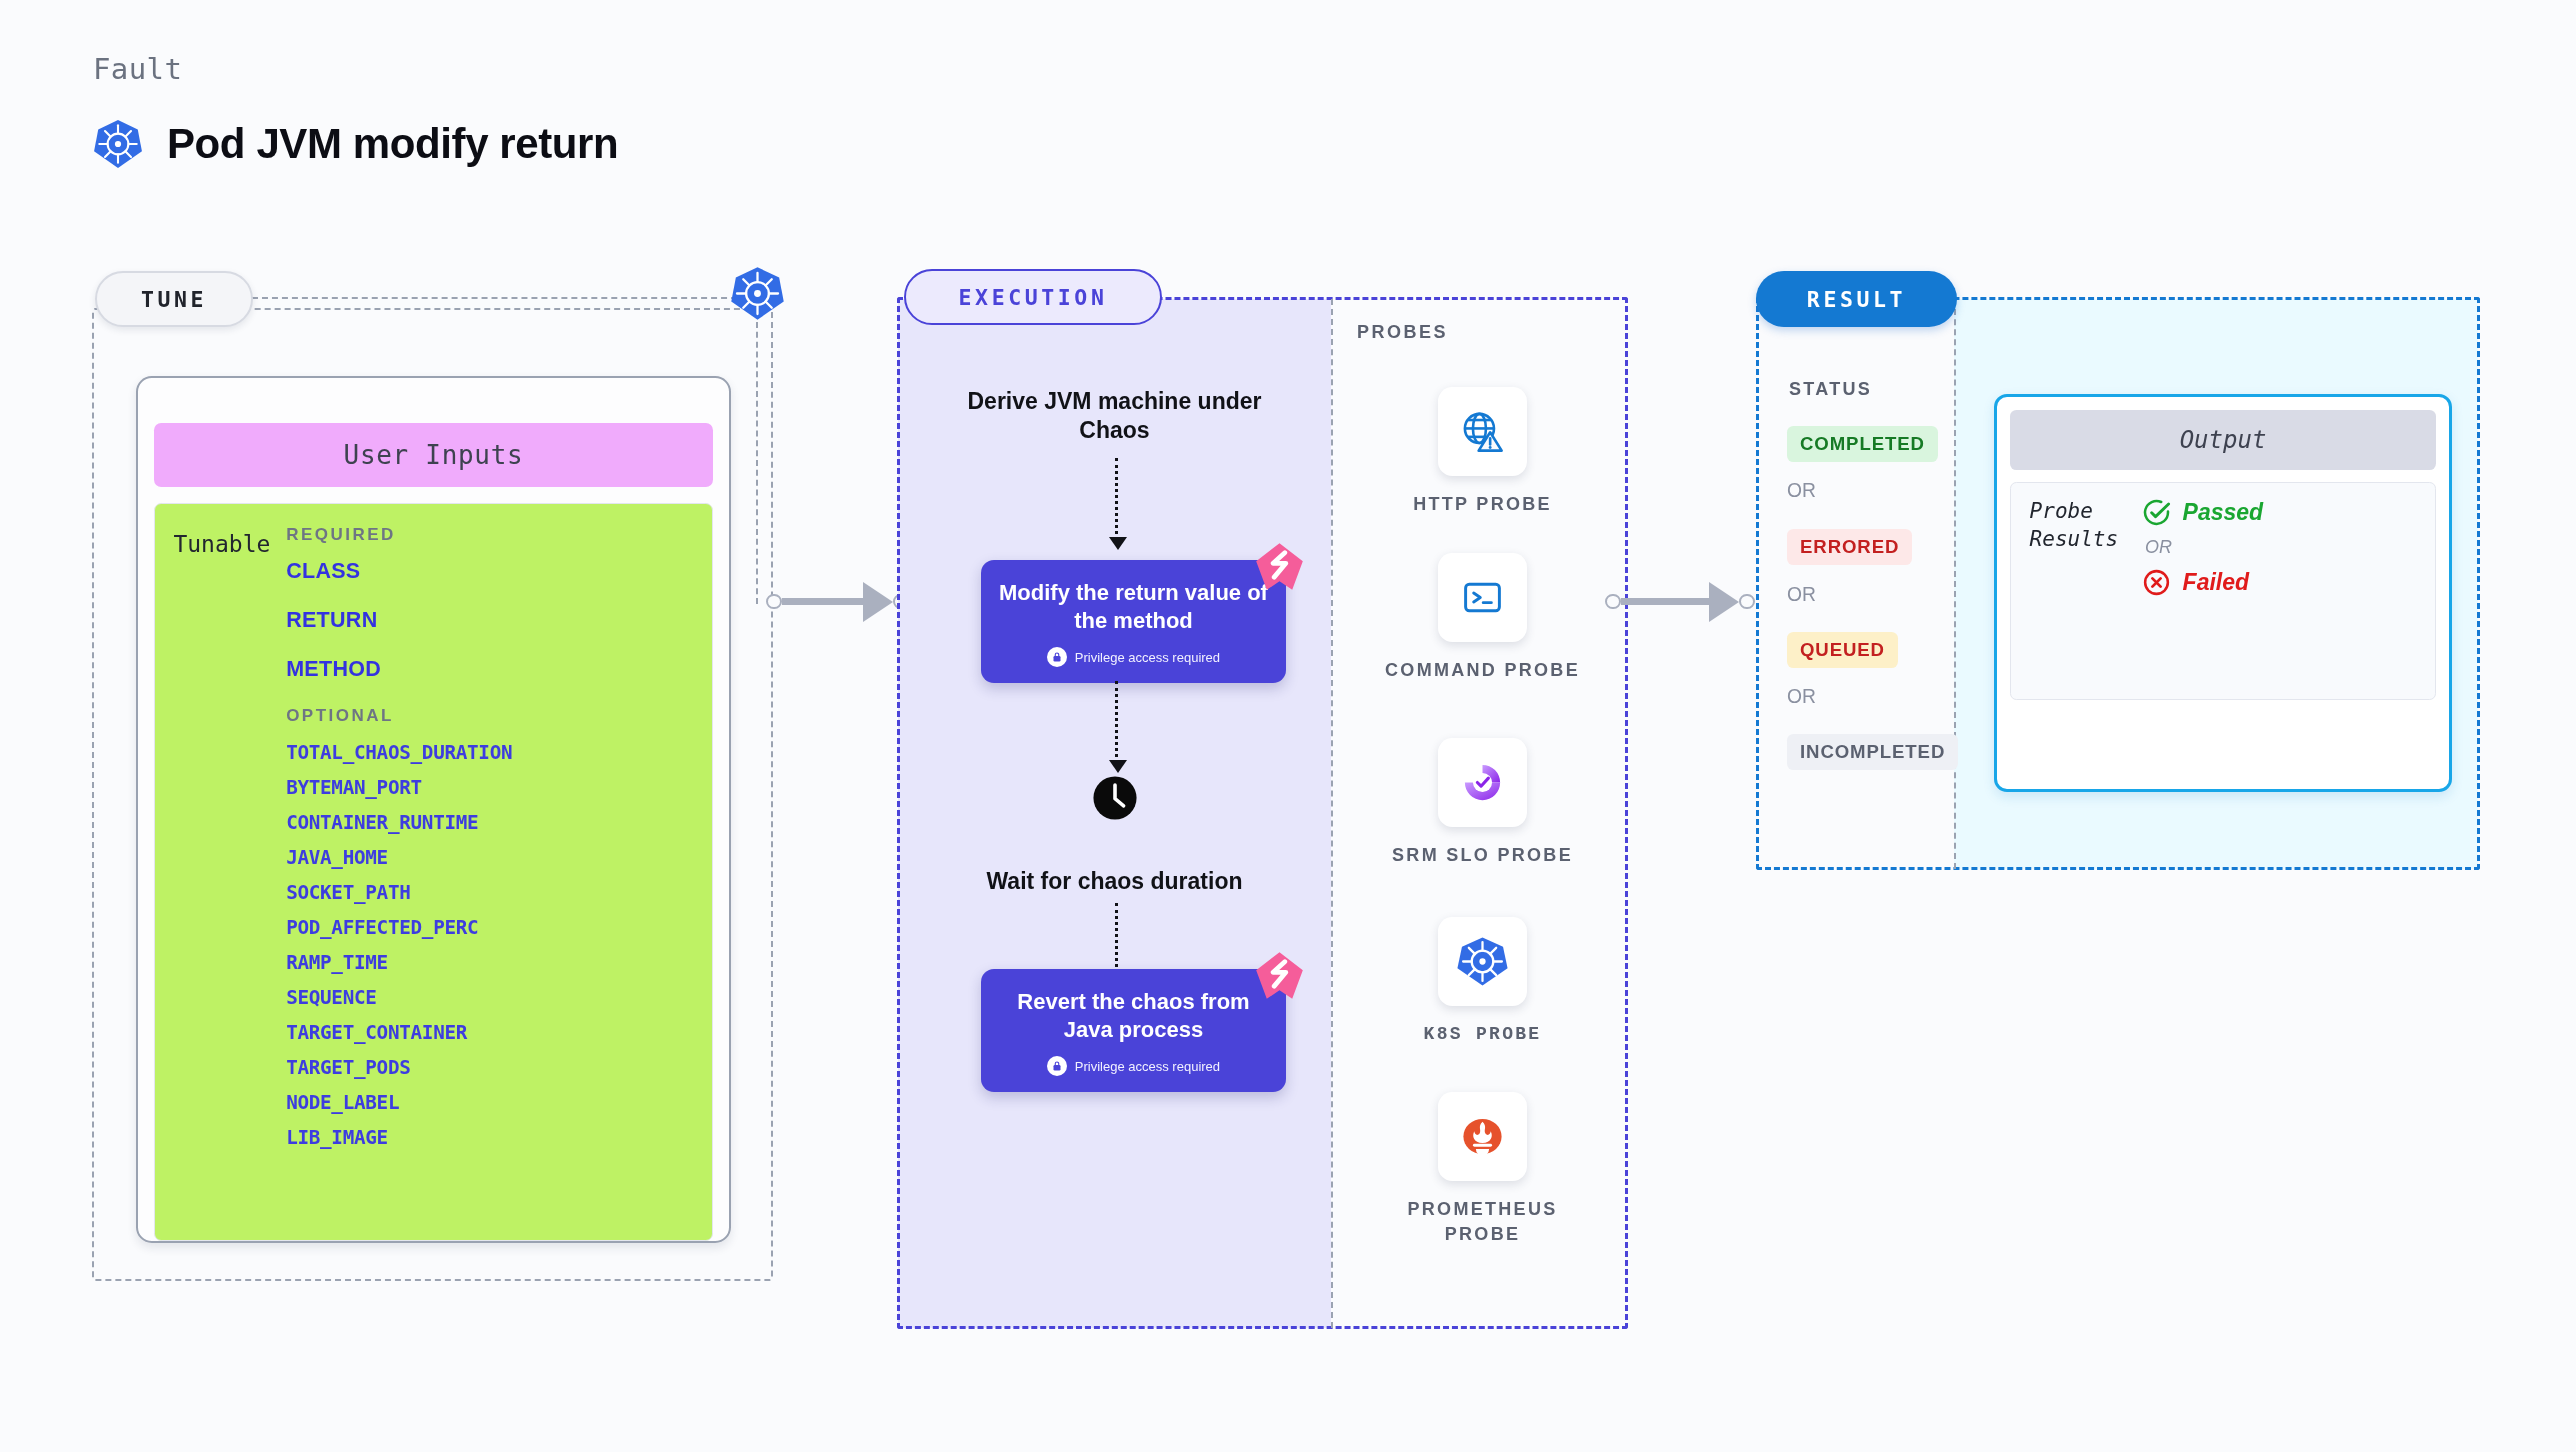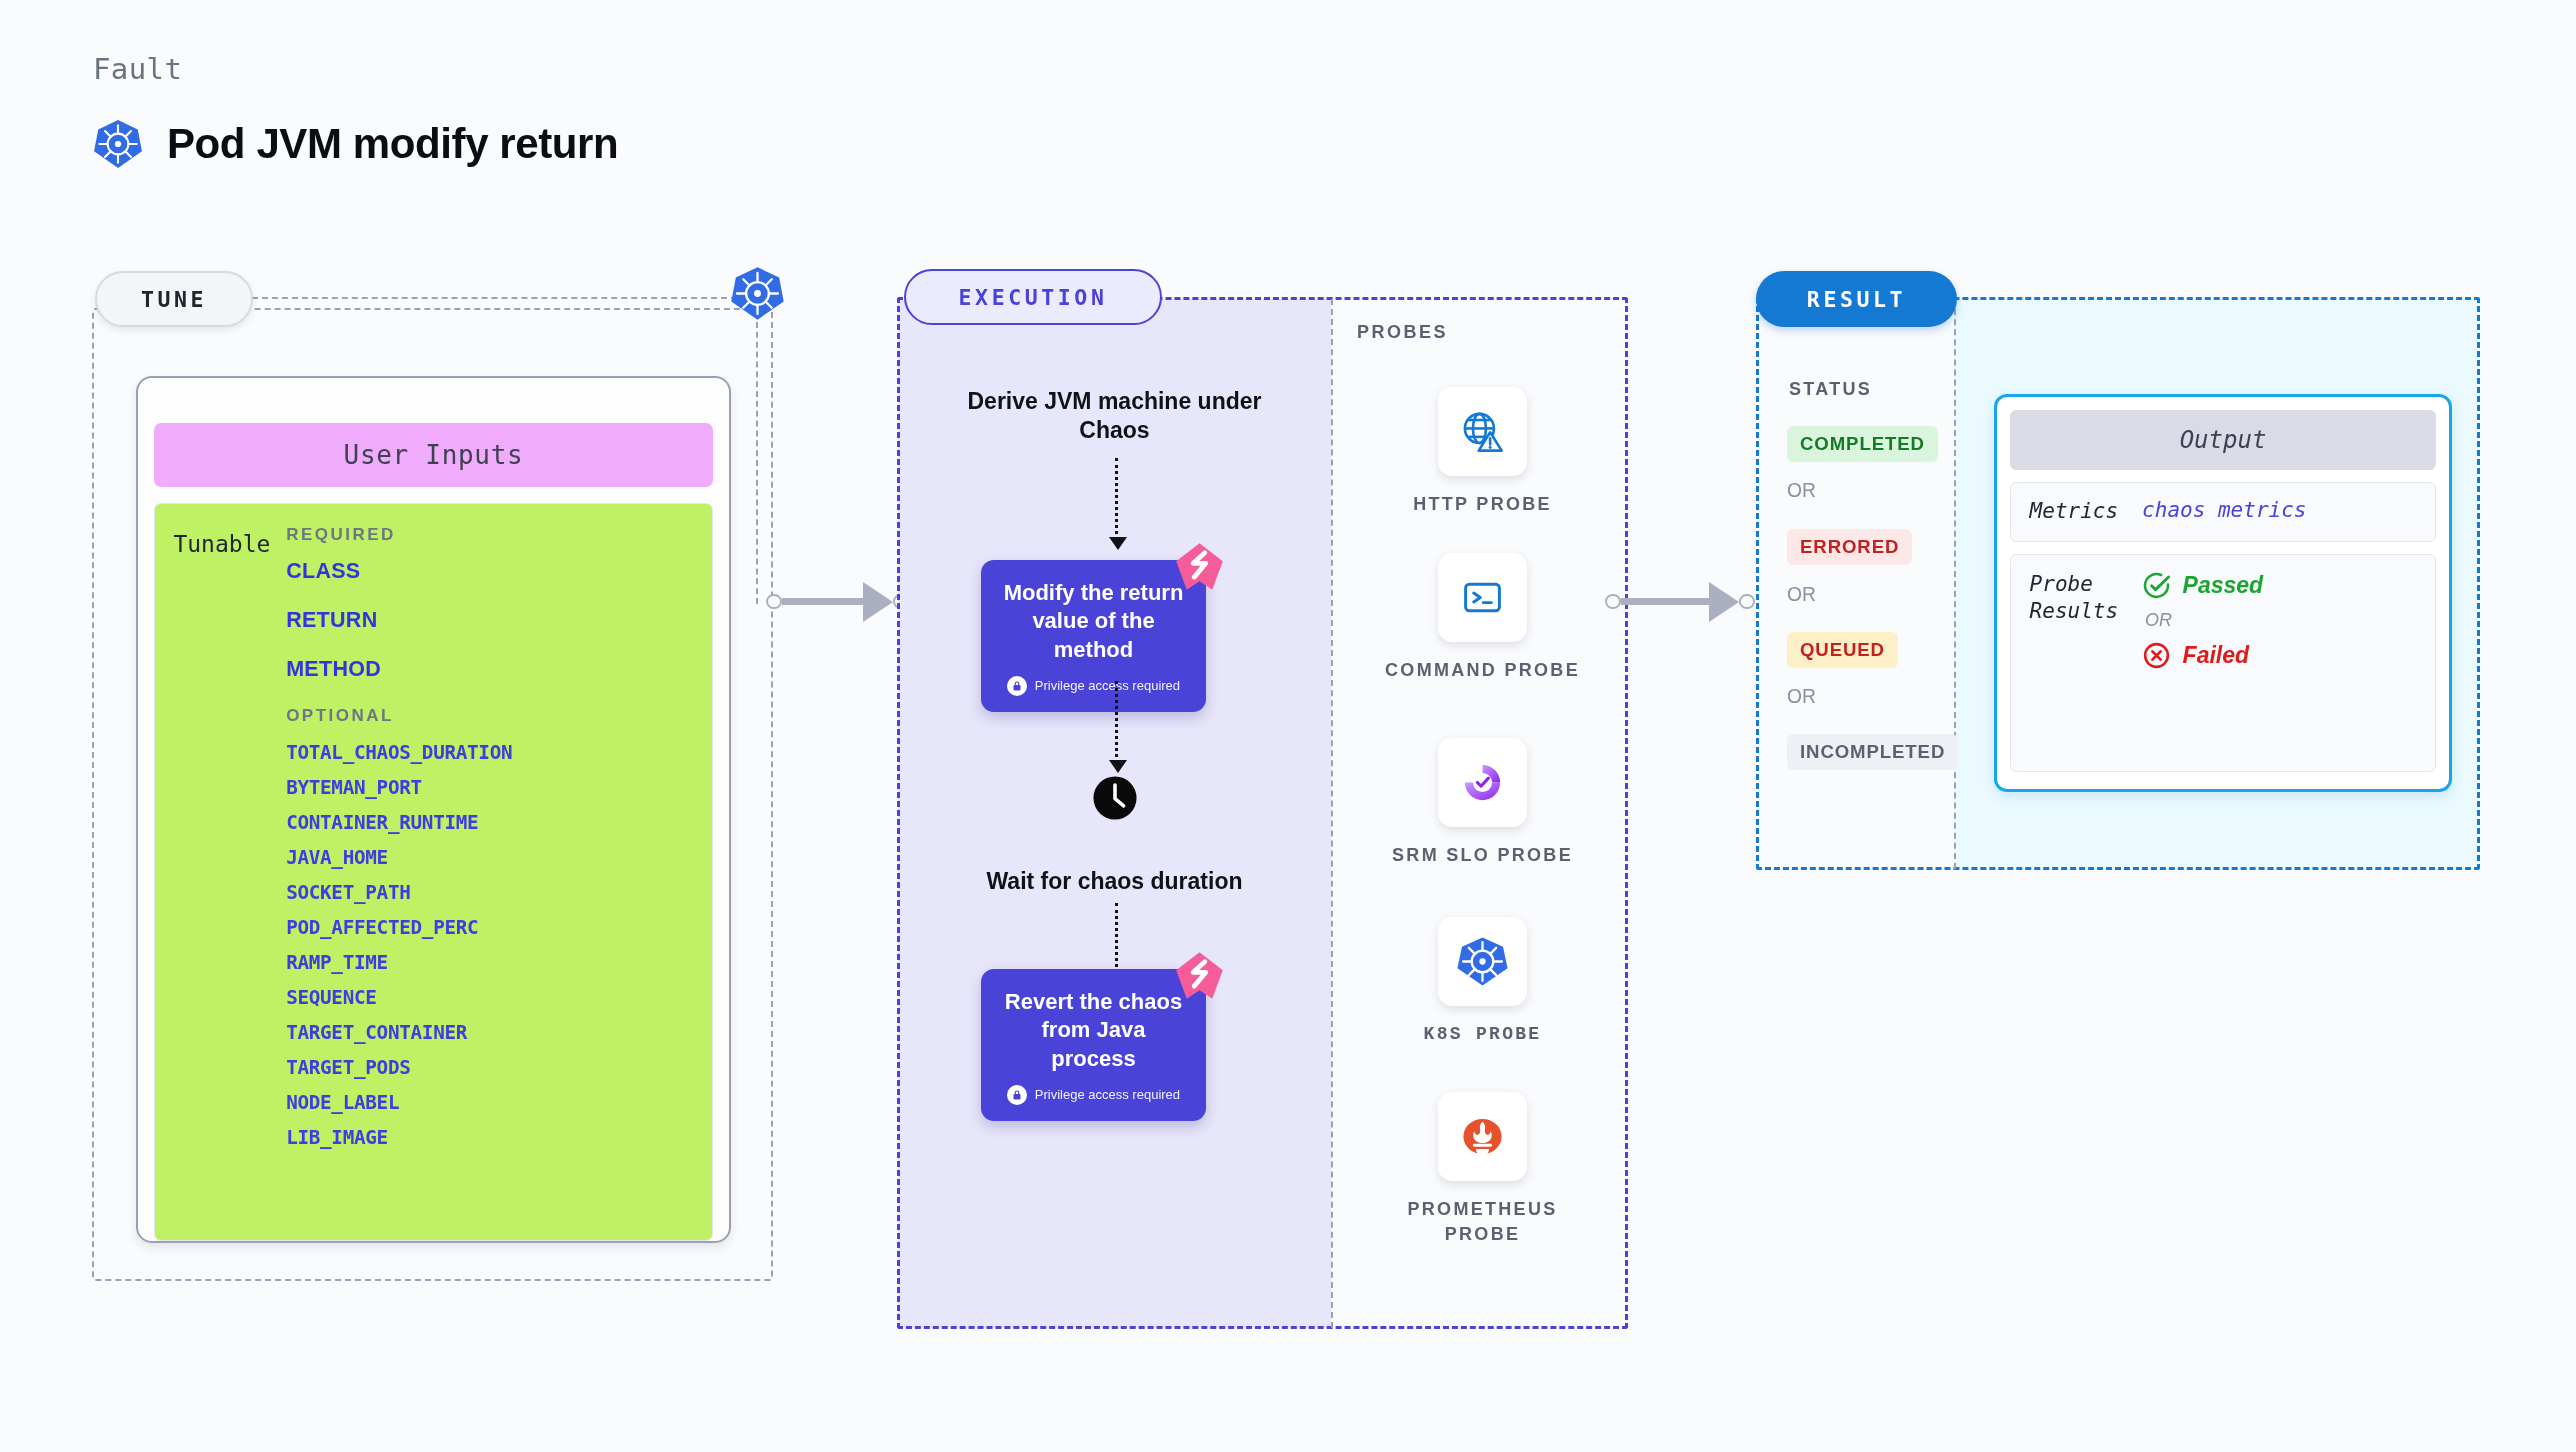--- a/index.html
+++ b/index.html
@@ -127,21 +127,21 @@
   }
   .flow-arrow {
     position: absolute; width: 0; border-left: 3.6px dotted #111217;
   }
   .flow-arrow::after {
     content: ""; position: absolute; left: -9.3px; bottom: -10px;
     width: 0; height: 0; border-left: 9.3px solid transparent;
     border-right: 9.3px solid transparent; border-top: 13px solid #111217;
   }
   .exec-box {
-    position: absolute; width: 225px; border-radius: 13px;
+    position: absolute; width: 305px; border-radius: 13px;
     background: #4a43d8; color: #fff; text-align: center;
     padding: 18.6px 15.8px 15.8px; box-shadow: 0 5.7px 13px rgba(40,40,120,.22);
   }
   .exec-box .t { font-size: 22px; font-weight: 700; line-height: 1.3; }
   .exec-box .sub {
     margin-top: 11.5px; display: flex; align-items: center; justify-content: center;
     gap: 7.9px; font-size: 13px; font-weight: 400; color: #f2f1ff;
   }
   .lock-chip {
     width: 20px; height: 20px; border-radius: 50%; background: #fff;
@@ -466,24 +466,20 @@
   <div class="status-badge" style="left:1787px; top:426px; background:#d9f5de; color:#167a25;">COMPLETED</div>
   <div class="or-text" style="left:1787px; top:480px;">OR</div>
   <div class="status-badge" style="left:1787px; top:529px; background:#fde8e8; color:#c32020;">ERRORED</div>
   <div class="or-text" style="left:1787px; top:584px;">OR</div>
   <div class="status-badge" style="left:1787px; top:632px; background:#fdf0c8; color:#c32020;">QUEUED</div>
   <div class="or-text" style="left:1787px; top:686px;">OR</div>
   <div class="status-badge" style="left:1787px; top:734px; background:#eef0f5; color:#5b6170;">INCOMPLETED</div>
 
   <div class="card" id="output-card">
     <div class="out-head">Output</div>
-    <div class="out-row">
-      <span class="out-key">Metrics</span>
-      <span class="out-metric">chaos metrics</span>
-    </div>
     <div class="out-row" style="height:218px;">
       <span class="out-key">Probe
 Results</span>
       <span>
         <span class="pr-line">
           <svg viewBox="0 0 24 24" width="29" height="29">
             <path d="M21.5 11.2V12a9.5 9.5 0 11-5.6-8.7" stroke="#1aa631" stroke-width="2.1" fill="none" stroke-linecap="round"></path>
             <path d="M8 12.2l3.2 3.2L22 5" stroke="#1aa631" stroke-width="2.4" fill="none" stroke-linecap="round" stroke-linejoin="round"></path>
           </svg>
           <span class="pr-text" style="color:#1aa631;">Passed</span>

